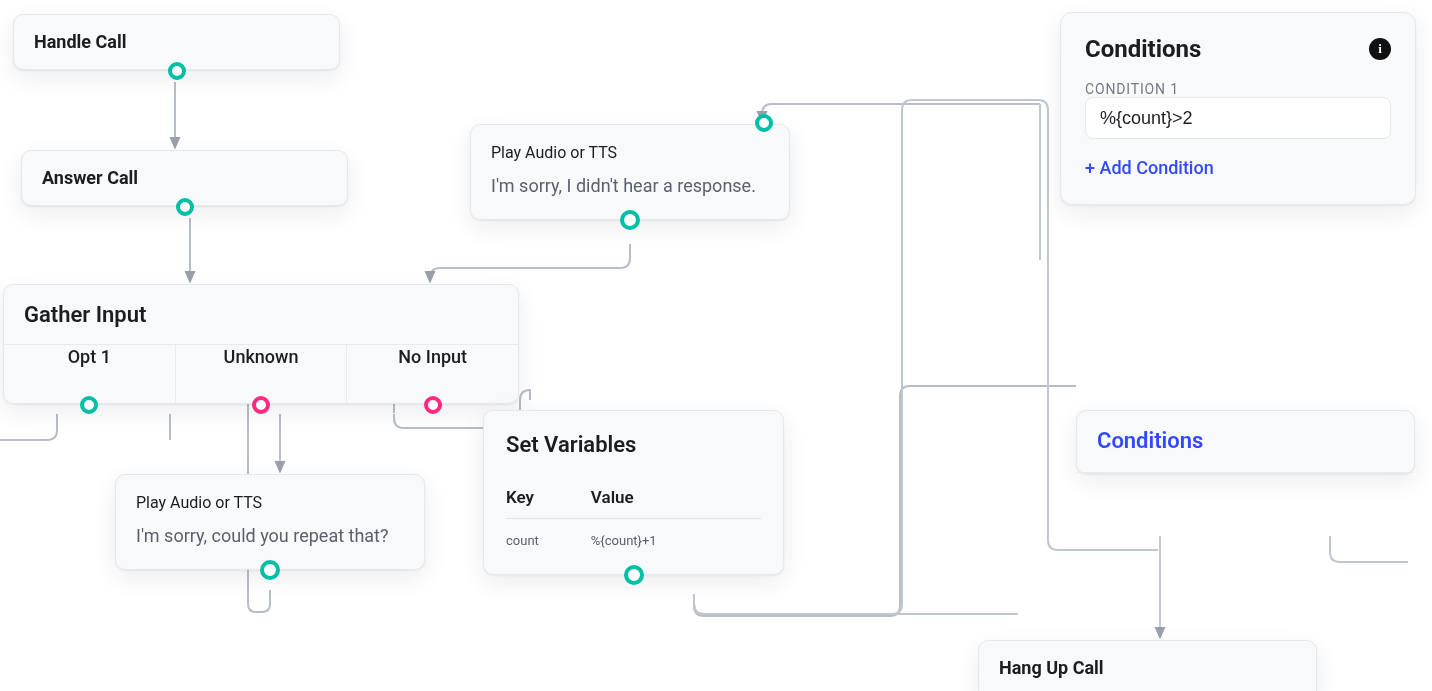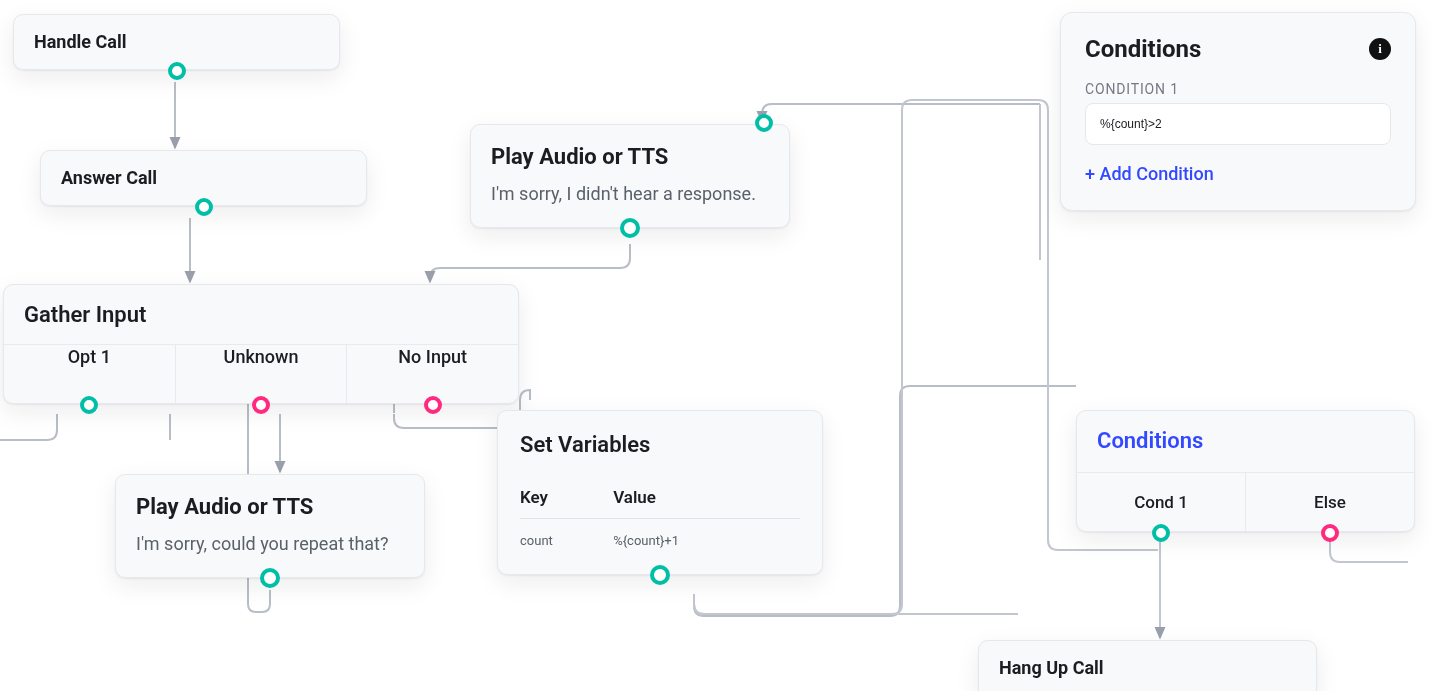--- a/index.html
+++ b/index.html
@@ -77,21 +77,21 @@
     position:relative;
     display:flex;align-items:flex-start;justify-content:center;
     font-size:18px;color:var(--text);font-weight:500;
     border-right:1px solid var(--divider);
   }
   .gather .opt:last-child{border-right:none}
   .gather .opt .port{bottom:-11px;left:50%}
 
   
   .play{padding:18px 20px 22px}
-  .play .title{font-weight:700;font-size:22px;margin-bottom:10px}
+  .play .title{font-weight:400;font-size:16px;margin-bottom:10px}
   .play .body{color:var(--sub);font-size:18px}
   .play .port.top{left:50%}
 
   
   .vars{padding:20px 22px}
   .vars .title{font-weight:600;font-size:22px;margin-bottom:18px}
   .vars table{width:100%;border-collapse:collapse}
   .vars th{
     text-align:left;color:var(--text);font-weight:600;font-size:17px;
     padding:8px 0 10px;border-bottom:1px solid var(--hairline)
@@ -130,26 +130,26 @@
     font-size:24px;font-weight:700;margin-bottom:18px;
   }
   .info-ic{
     width:22px;height:22px;border-radius:50%;
     background:#111;color:#fff;font-weight:800;
     font-size:13px;display:flex;align-items:center;justify-content:center;
     font-family:Georgia,serif;
   }
   .panel .label{
     font-size:14px;letter-spacing:.06em;color:var(--muted);
-    text-transform:uppercase;margin-bottom:6px;
+    text-transform:uppercase;margin-bottom:0;
   }
   .panel input[type=text]{
     width:100%;height:42px;border-radius:8px;
     border:1px solid var(--node-border);
-    background:#fff;padding:0 14px;font-size:12px;color:var(--text);
+    background:#fff;padding:0 14px;font-size:18px;color:var(--text);
     outline:none;
   }
   .add-cond{
     margin-top:18px;display:inline-block;
     color:var(--blue);font-size:18px;font-weight:500;
     text-decoration:none;cursor:pointer;
   }
 
   
   .hang{width:339px;height:48px;border-bottom-left-radius:0;border-bottom-right-radius:0}
@@ -209,21 +209,21 @@
 
     <path d="M 694 594 L 694 604 Q 694 614 704 614 L 1018 614"></path>
   </g>
 </svg>
 
 <div class="node simple" style="left:13px;top:14px;width:327px">
   <span>Handle Call</span>
   <div class="port bottom" style="left:50%"></div>
 </div>
 
-<div class="node simple" style="left:40px;top:150px;width:327px">
+<div class="node simple" style="left:21px;top:150px;width:327px">
   <span>Answer Call</span>
   <div class="port bottom" style="left:50%"></div>
 </div>
 
 <div class="node gather" style="left:3px;top:284px">
   <div class="hdr">Gather Input</div>
   <div class="opts">
     <div class="opt">
       <span>Opt 1</span>
       <div class="port"></div>
@@ -245,51 +245,41 @@
   <div class="body">I'm sorry, I didn't hear a response.</div>
   <div class="port bottom big" style="left:50%"></div>
 </div>
 
 <div class="node play" style="left:115px;top:474px;width:310px">
   <div class="title">Play Audio or TTS</div>
   <div class="body">I'm sorry, could you repeat that?</div>
   <div class="port bottom big" style="left:50%"></div>
 </div>
 
-<div class="node vars" style="left:497px;top:410px;width:326px">
+<div class="node vars" style="left:483px;top:410px;width:301px">
   <div class="title">Set Variables</div>
   <table>
     <thead>
         <tr>
       <th>Key</th>
       <th>Value</th>
     </tr>
       </thead>
     <tbody>
       <tr>
         <td>count</td>
         <td>%{count}+1</td>
       </tr>
     </tbody>
   </table>
   <div class="port bottom big" style="left:50%"></div>
 </div>
 
 <div class="node cond" style="left:1076px;top:410px">
   <div class="hdr">Conditions</div>
-  <div class="row">
-    <div class="cell">
-      <span>Cond 1</span>
-      <div class="port"></div>
-    </div>
-    <div class="cell">
-      <span>Else</span>
-      <div class="port pink"></div>
-    </div>
-  </div>
 </div>
 
 <div class="node simple hang" style="left:978px;top:640px">
   <span>Hang Up Call</span>
 </div>
 
 <div class="panel" style="left:1060px;top:12px;width:356px">
   <div class="title">
     <span>Conditions</span>
     <span class="info-ic">i</span>

